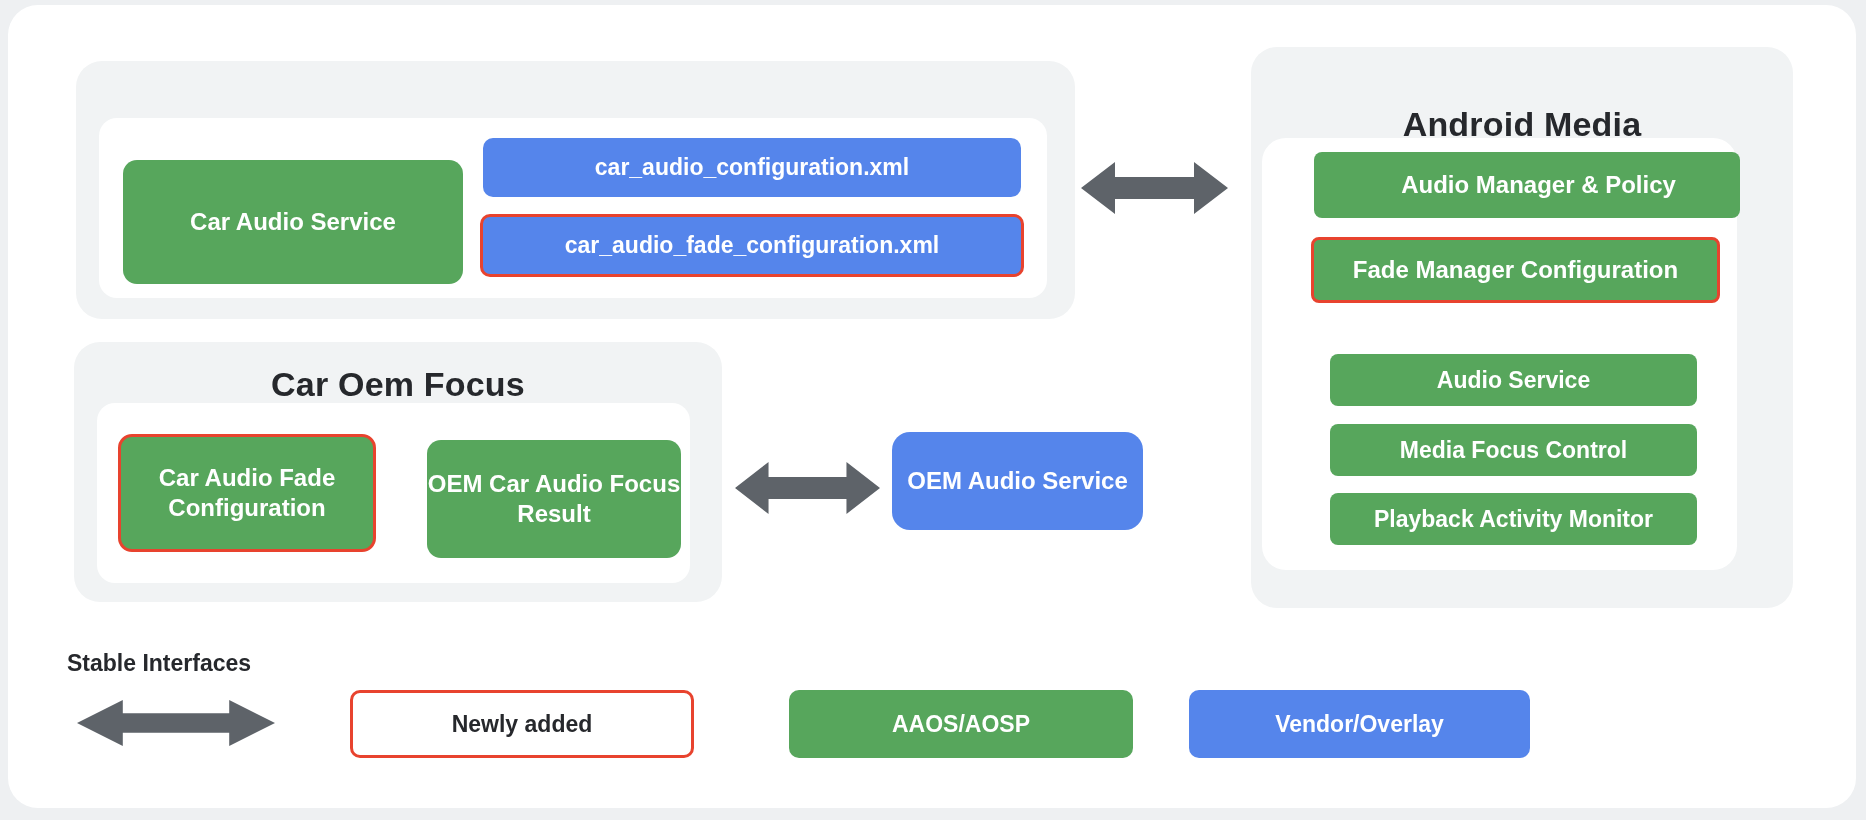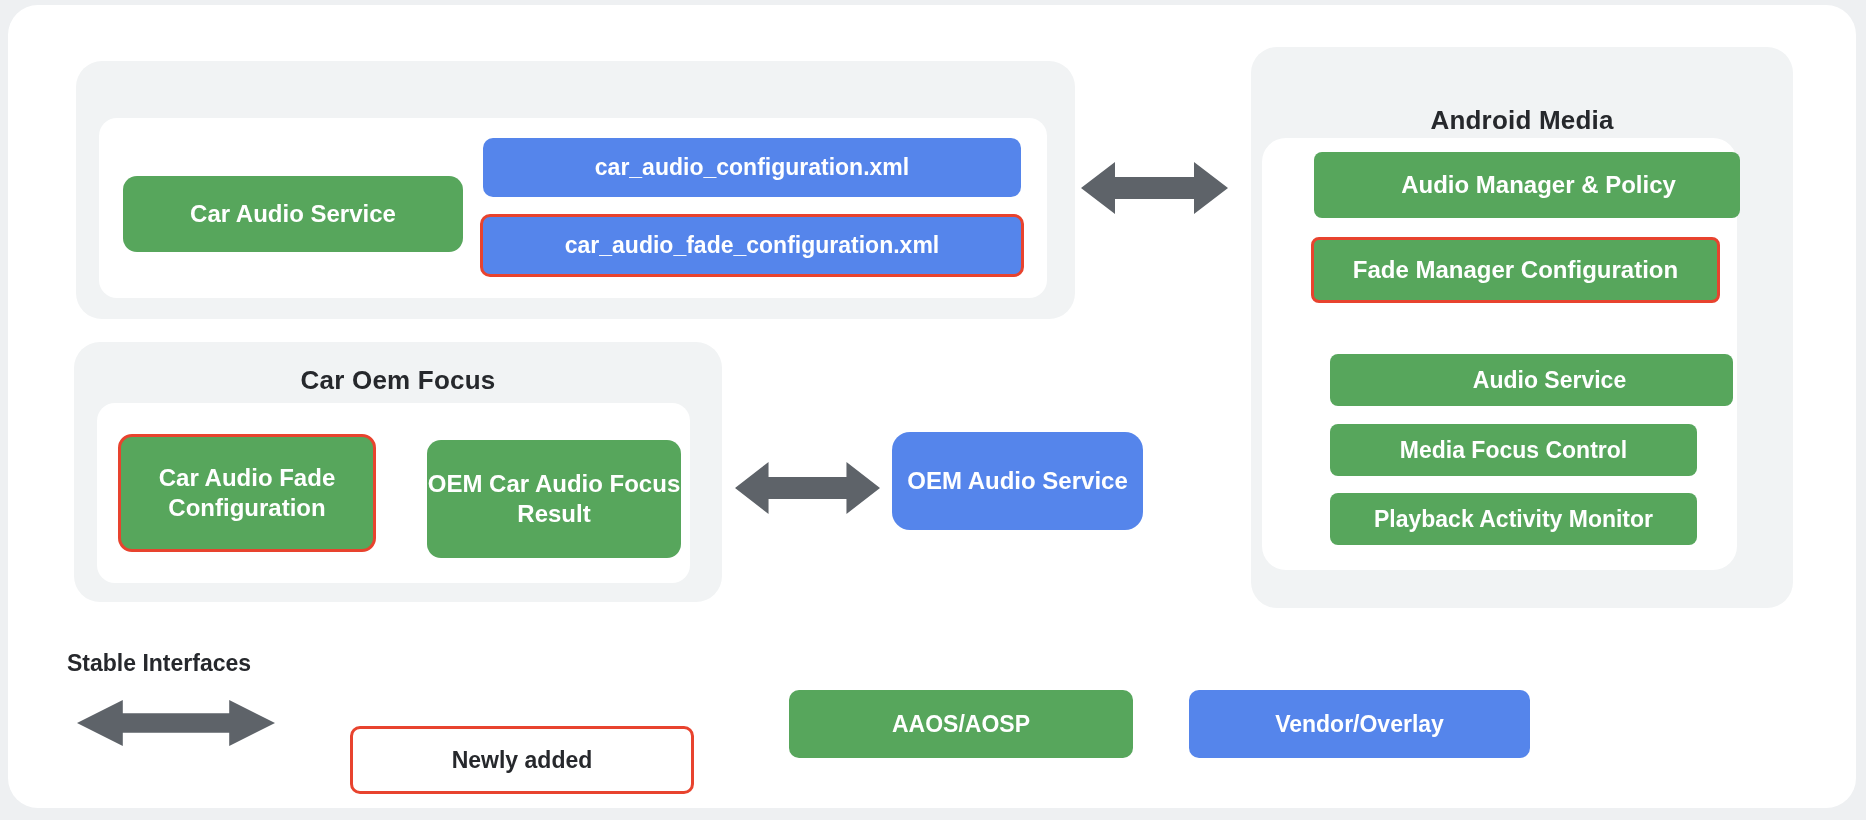--- a/index.html
+++ b/index.html
@@ -1,72 +1,72 @@
 <!DOCTYPE html>
 <html><head>
 <meta charset="utf-8">
 <style>
   html,body{margin:0;padding:0;}
   body{background:#eef0f2;font-family:"Liberation Sans",sans-serif;}
   .stage{position:relative;width:1866px;height:820px;background:#eef0f2;overflow:hidden;}
   .card{position:absolute;left:8px;top:5px;width:1848px;height:803px;background:#ffffff;border-radius:30px;}
 
   .container{position:absolute;background:#f1f3f4;border-radius:26px;}
-  .container-title{position:absolute;left:0;right:0;text-align:center;font-size:26px;font-weight:700;color:#26282c;letter-spacing:.2px;}
+  .container-title{position:absolute;left:0;right:0;text-align:center;font-size:34px;font-weight:700;color:#26282c;letter-spacing:.2px;}
   .inner{position:absolute;background:#ffffff;border-radius:20px;}
 
   .box{position:absolute;display:flex;align-items:center;justify-content:center;text-align:center;
        font-weight:700;color:#ffffff;line-height:1.25;}
   .green{background:#57a65c;}
   .blue{background:#5585eb;}
   .red-border{border:3px solid #e8432e;}
   .r14{border-radius:14px;}
   .r10{border-radius:10px;}
   .r8{border-radius:8px;}
   .r18{border-radius:18px;}
   .f24{font-size:24px;}
   .f23{font-size:23px;}
 
   .arrow{position:absolute;}
   .arrow svg{display:block;width:100%;height:100%;}
 
   .legend-label{position:absolute;font-size:23px;font-weight:700;color:#26282c;}
   .legend-box{position:absolute;display:flex;align-items:center;justify-content:center;
               font-size:23px;font-weight:700;border-radius:10px;}
-  .legend-white{background:#ffffff;border:3px solid #e8432e;color:#26282c;margin-top:36px;}
+  .legend-white{background:#ffffff;border:3px solid #e8432e;color:#26282c;}
   .legend-green{background:#57a65c;color:#ffffff;margin-left:20px;}
   .legend-blue{background:#5585eb;color:#ffffff;}
 </style>
 </head>
 <body>
 
 <div class="stage">
   <div class="card"></div>
 
   <div class="container" style="left:76px;top:61px;width:999px;height:258px;">
     <div class="container-title" style="top:68px;">Car Service</div>
     <div class="inner r18" style="left:23px;top:57px;width:948px;height:180px;">
-      <div class="box green r14 f24" style="left:24px;top:42px;width:340px;height:76px;margin-top:16px;">Car Audio Service</div>
+      <div class="box green r14 f24" style="left:24px;top:42px;width:340px;height:124px;">Car Audio Service</div>
       <div class="box blue r10 f23" style="left:384px;top:20px;width:538px;height:59px;">car_audio_configuration.xml</div>
       <div class="box blue r10 red-border f23" style="left:381px;top:96px;width:538px;height:57px;">car_audio_fade_configuration.xml</div>
     </div>
   </div>
 
   <div class="arrow" style="left:1081px;top:162px;width:147px;height:52px;">
     <svg viewBox="0 0 147 52" preserveAspectRatio="none">
       <polygon fill="#5e6369" points="0,26 34,0 34,15 113,15 113,0 147,26 113,52 113,37 34,37 34,52"></polygon>
     </svg>
   </div>
 
   <div class="container" style="left:1251px;top:47px;width:542px;height:561px;">
     <div class="container-title" style="top:58px;">Android Media</div>
     <div class="inner" style="left:11px;top:91px;width:475px;height:432px;border-radius:24px;">
       <div class="box green r8 f24" style="left:52px;top:14px;width:403px;height:66px;padding-left:23px;">Audio Manager &amp; Policy</div>
       <div class="box green r8 red-border f24" style="left:49px;top:99px;width:403px;height:60px;">Fade Manager Configuration</div>
-      <div class="box green r8 f23" style="left:68px;top:216px;width:367px;height:52px;padding-left:36px;">Audio Service</div>
+      <div class="box green r8 f23" style="left:68px;top:216px;width:367px;height:52px;">Audio Service</div>
       <div class="box green r8 f23" style="left:68px;top:286px;width:367px;height:52px;">Media Focus Control</div>
       <div class="box green r8 f23" style="left:68px;top:355px;width:367px;height:52px;">Playback Activity Monitor</div>
     </div>
   </div>
 
   <div class="container" style="left:74px;top:342px;width:648px;height:260px;">
     <div class="container-title" style="top:23px;">Car Oem Focus</div>
     <div class="inner r18" style="left:23px;top:61px;width:593px;height:180px;">
       <div class="box green r14 red-border f24" style="left:21px;top:31px;width:252px;height:112px;">Car Audio Fade Configuration</div>
       <div class="box green r14 f24" style="left:330px;top:37px;width:254px;height:118px;">OEM Car Audio Focus Result</div>

